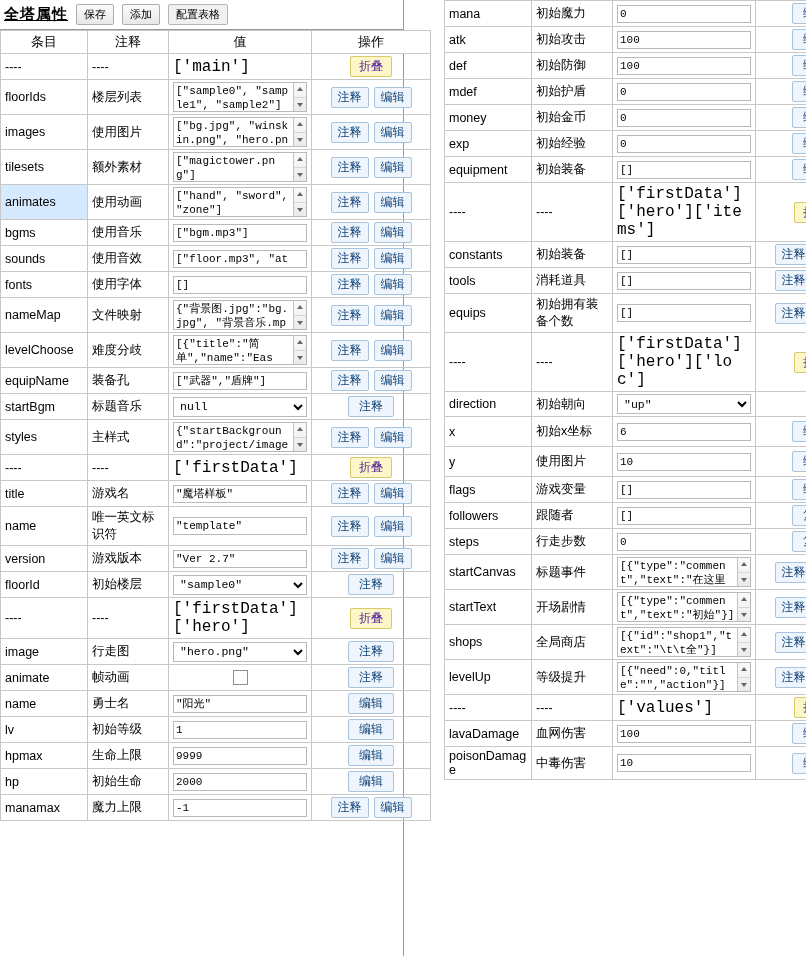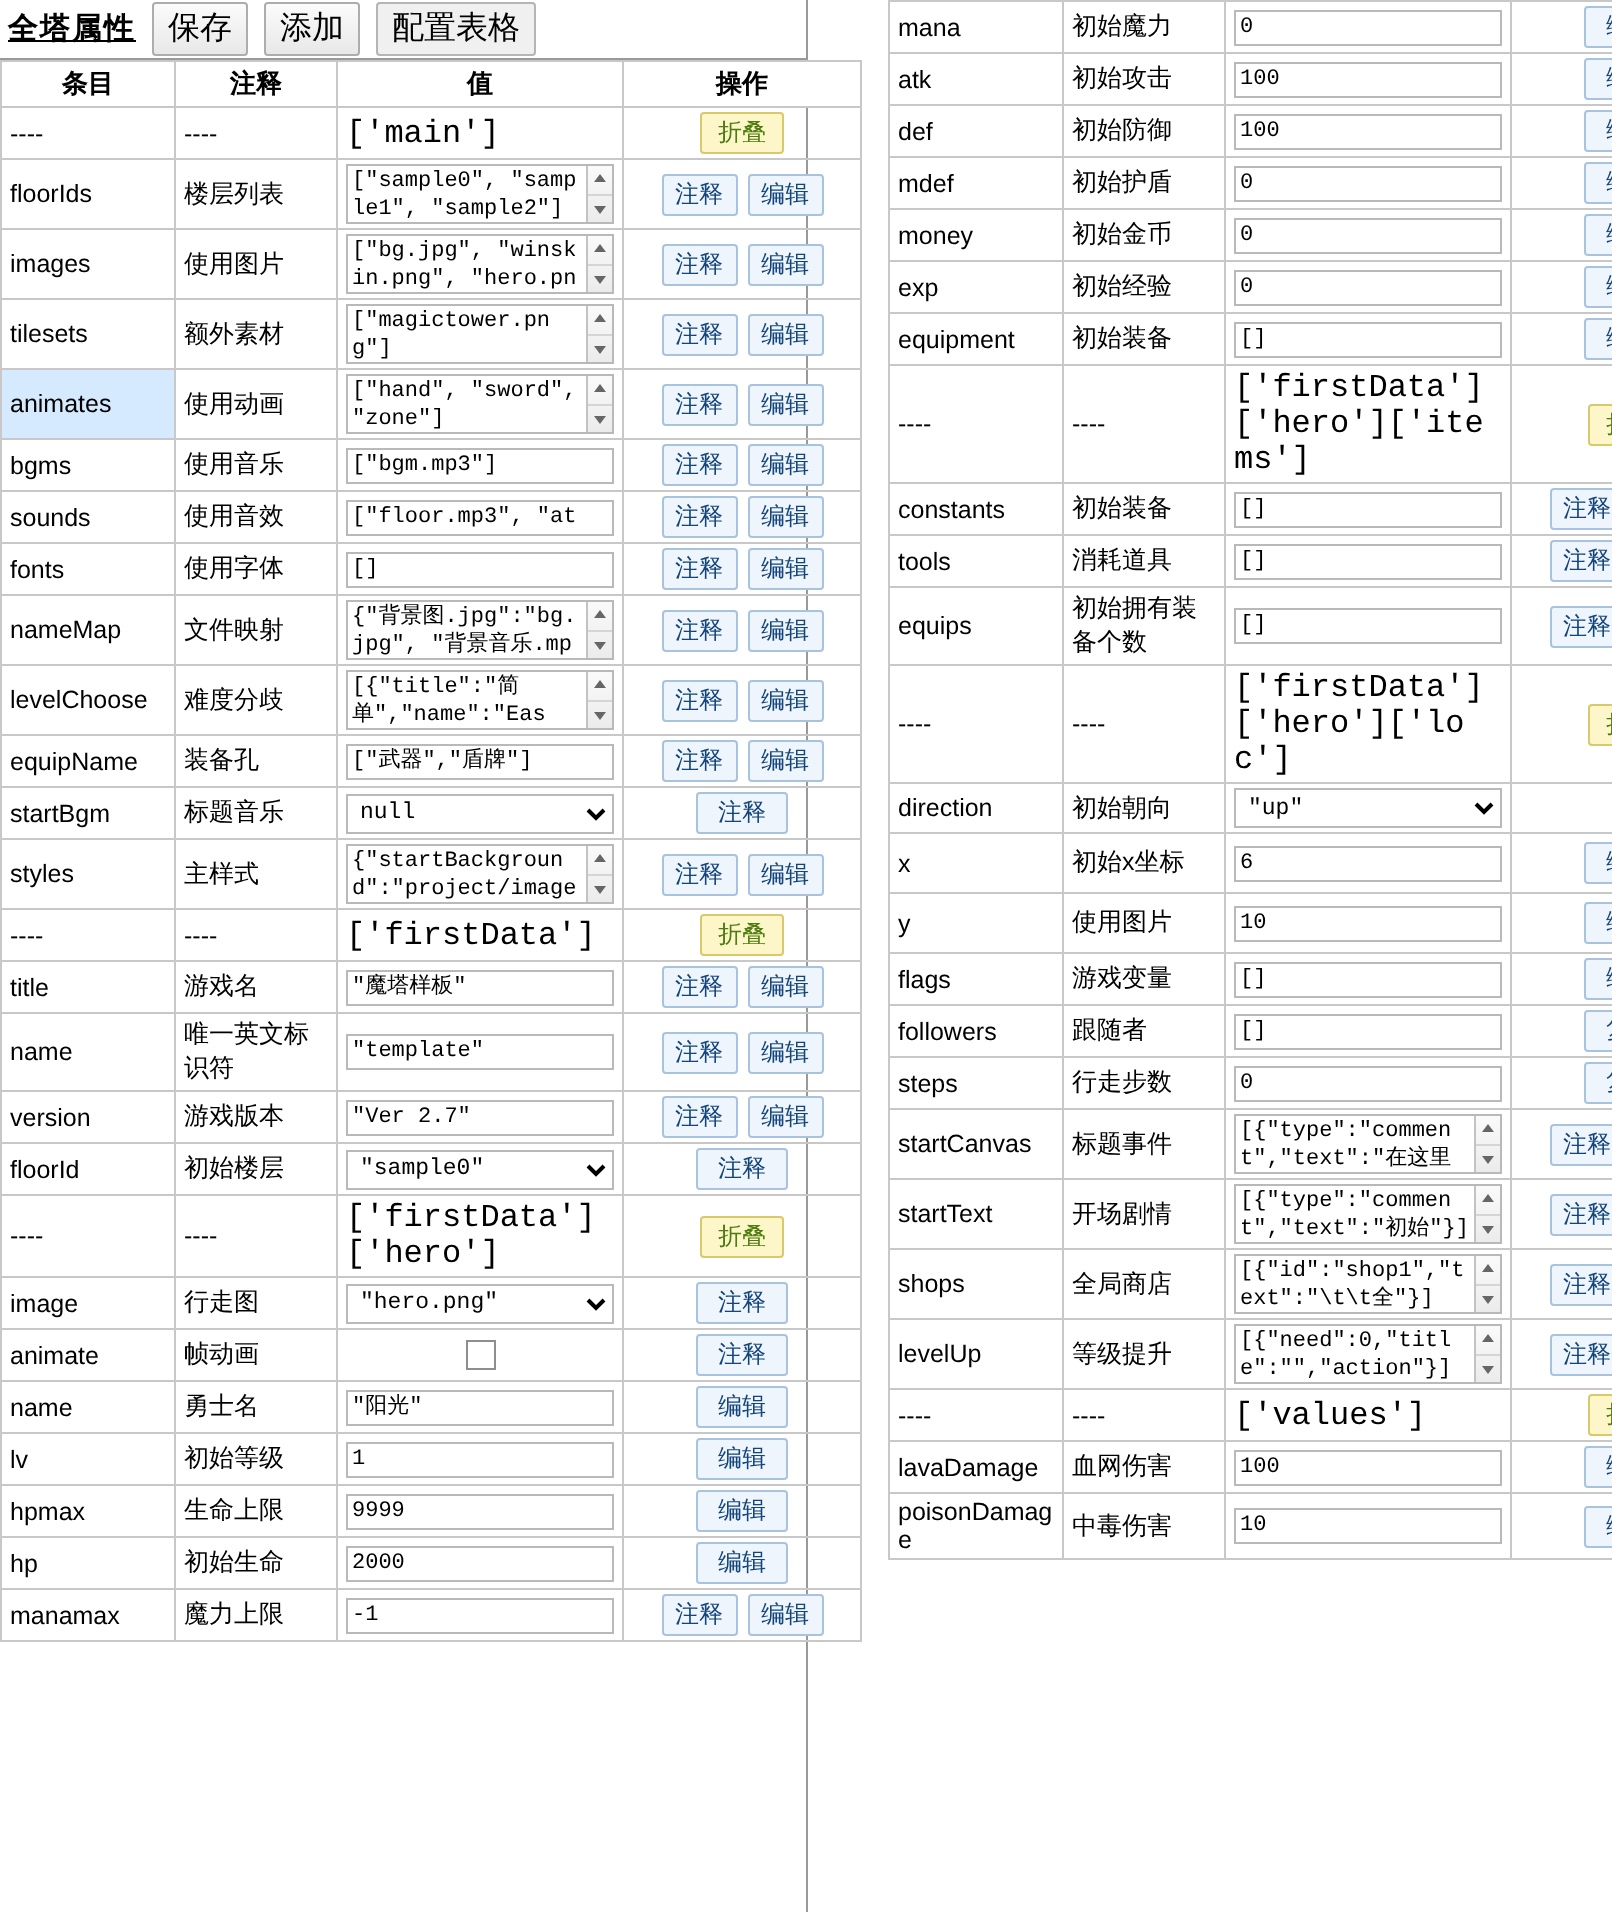--- a/index.html
+++ b/index.html
@@ -18,40 +18,40 @@
 
   
   .toolbar{
     height:29px;display:flex;align-items:center;
     border-bottom:1px solid #999;
     padding-left:4px;gap:8px;
     background:#fff;
   }
   .title{font-size:15px;font-weight:bold;letter-spacing:1px;text-decoration:underline;}
   .tbtn{
-    font-size:16px;
+    font-size:11px;
     border:1px solid #adadad;
     background:linear-gradient(#fbfbfb,#e8e8e8);
     border-radius:2px;
     padding:2px 7px;
     cursor:pointer;
     white-space:nowrap;
   }
   .tbtn.plain{border:1px solid #b5b5b5;background:#f0f0f0;}
 
   table{border-collapse:collapse;width:100%;table-layout:fixed;}
   td,th{
     border:1px solid #c8c8c8;
     padding:2px 4px;
     vertical-align:middle;
     font-size:12.5px;
     word-break:break-all;
     overflow:hidden;
   }
-  th{font-weight:bold;text-align:center;font-size:13px;background:#fff;}
+  th{font-weight:normal;text-align:center;font-size:13px;background:#fff;}
   .c-key{width:78px;}
   .c-note{width:72px;}
   .c-val{width:134px;}
   .c-op{width:110px;}
   .sel-key{background:#d6eaff;}
 
   
   .ops{display:flex;gap:5px;justify-content:center;align-items:center;}
   .obtn{
     font-size:12px;
@@ -59,21 +59,21 @@
     background:#eef5fc;
     color:#13447a;
     border-radius:2px;
     padding:1px 6px;
     cursor:pointer;
     white-space:nowrap;
   }
   .obtn.yellow{
     border:1px solid #d8c96a;
     background:#fdf6c8;
-    color:#4d7c0f;
+    color:#4c1d95;
     padding:1px 8px;
   }
   .obtn.wide{padding:1px 10px;}
 
   
   .vbox{
     position:relative;
     border:1px solid #b9b9b9;
     background:#fff;
     height:30px;

